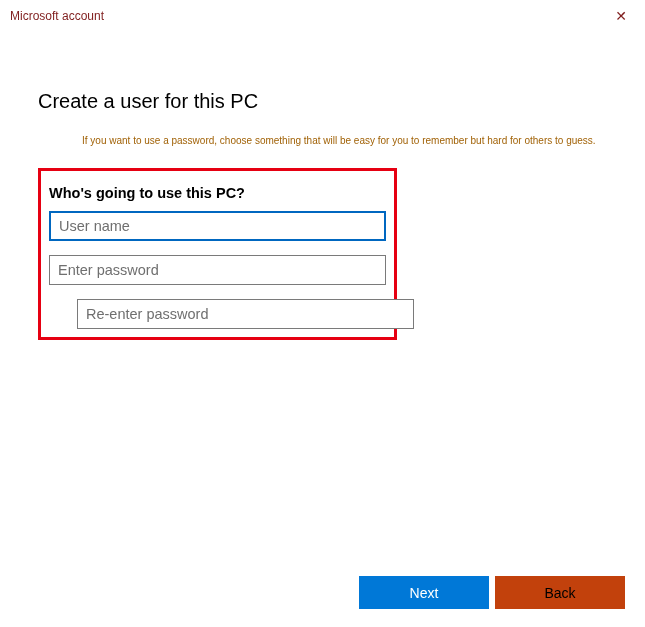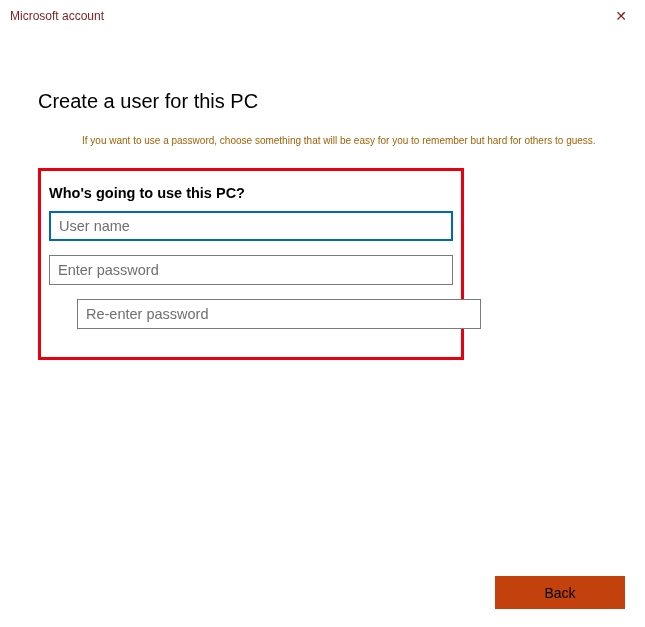--- a/index.html
+++ b/index.html
@@ -38,22 +38,22 @@
     }
     .content p.subtitle {
       font-size: 10px;
       color: #a16207;
       line-height: 1.5;
       margin-bottom: 20px;
       margin-left: 44px;
     }
     .form-box {
       border: 3px solid #e60012;
-      padding: 10px 8px 28px 8px;
-      width: 426px;
+      padding: 10px 8px 8px 8px;
+      width: 359px;
     }
     .form-box .section-label {
       font-size: 14.5px;
       font-weight: 700;
       color: #000;
       margin: 4px 0 10px 0;
     }
     .form-box input {
       width: 100%;
       height: 30px;
@@ -116,14 +116,15 @@
   <div class="form-box">
     <div class="section-label">Who's going to use this PC?</div>
     <input type="text" class="focused" placeholder="User name" style="">
 
     <input type="password" class="normal" placeholder="Enter password" style="">
     <input type="password" class="normal" placeholder="Re-enter password" style="">
   </div>
 </div>
 
 <div class="footer">
+  <button class="btn-primary">Next</button>
   <button class="btn-secondary">Back</button>
 </div>
 
 </body></html>

